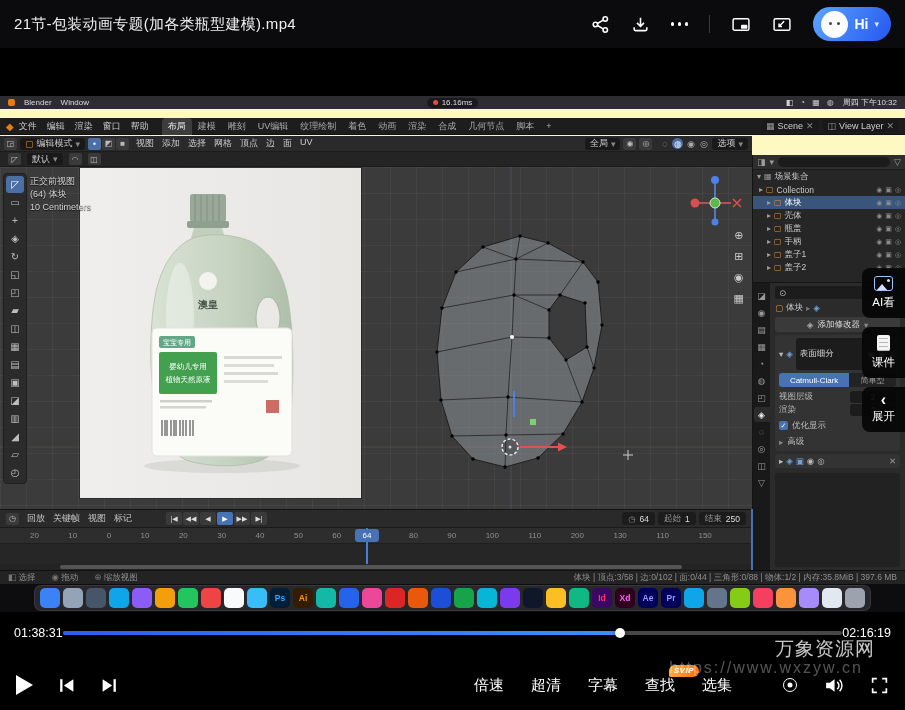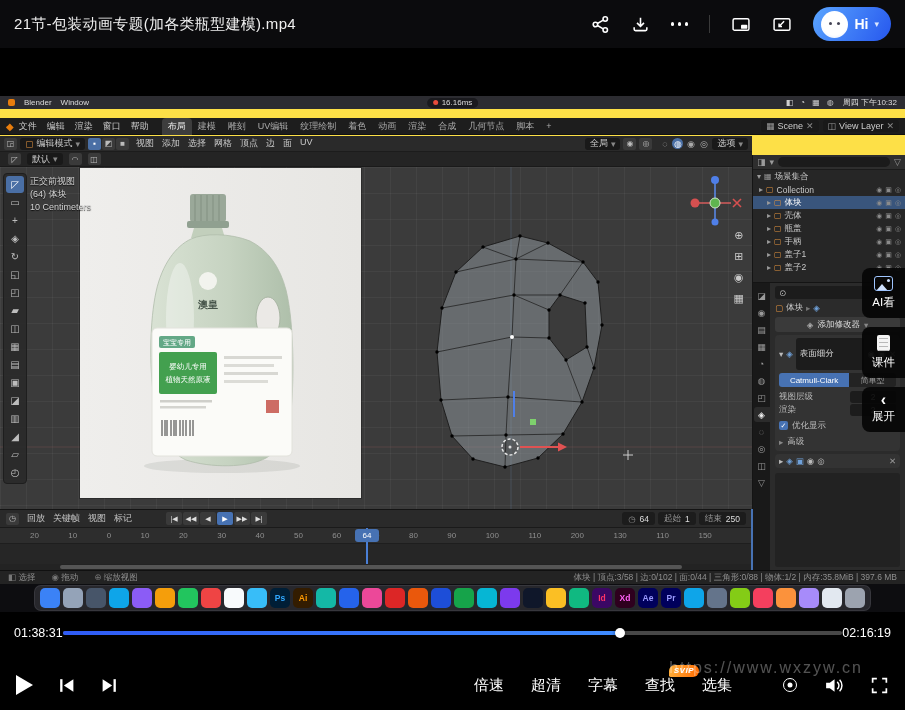--- a/index.html
+++ b/index.html
@@ -13,21 +13,21 @@
 .tico{background:none;border:0;color:#fff;cursor:pointer;display:flex;align-items:center;padding:0}
 .tdiv{width:1px;height:18px;background:#3a3a3a}
 .dots{display:inline-flex;gap:3.5px}.dots i{width:3.5px;height:3.5px;border-radius:50%;background:#fff}
 .user-pill{display:flex;align-items:center;gap:6px;background:linear-gradient(120deg,#5aa5ff,#2657ee);border:0;border-radius:17px;height:34px;padding:3px 12px 3px 8px;cursor:pointer}
 .avatar{width:27px;height:27px;border-radius:50%;background:radial-gradient(circle at 50% 40%,#fff 62%,#d8e6ff);position:relative}
 .avatar::after{content:"";position:absolute;left:8px;top:11px;width:3px;height:3px;border-radius:50%;background:#445;box-shadow:8px 0 0 #445}
 .hi{color:#fff;font-weight:bold;font-size:14px}
 .caret{color:#dce7ff;font-size:9px}
 
 
-.shot{position:absolute;top:96px;left:0;width:905px;height:516px;background:#fde047;font-size:9px;color:#c6c6c6;cursor:default}
+.shot{position:absolute;top:96px;left:0;width:905px;height:516px;background:#fef9c3;font-size:9px;color:#c6c6c6;cursor:default}
 .menubar{position:absolute;top:0;left:0;right:0;height:13px;background:#2c2c31;display:flex;align-items:center;padding:0 8px;gap:9px;font-size:8px;color:#ddd}
 .blogo{width:7px;height:7px;border-radius:2px;background:#e87d0d;flex:none}
 .mb-left{display:flex;gap:9px;align-items:center}
 .mb-center{position:absolute;left:50%;transform:translateX(-50%);display:flex;align-items:center;gap:4px;background:#1a1a1e;border-radius:6px;padding:0 6px;height:10px}
 .rec-dot{width:5px;height:5px;border-radius:50%;background:#e74c3c}
 .mb-right{margin-left:auto;display:flex;gap:7px;align-items:center;font-size:8px;color:#cfcfcf}
 .b-topbar{position:absolute;top:22px;left:0;right:0;height:17px;background:#1d1d1d;display:flex;align-items:center;padding:0 6px;border-bottom:1px solid #111}
 .b-menus{display:flex}
 .b-menu{padding:0 5px;color:#c9c9c9}
 .ws-tabs{display:flex;margin-left:8px}
@@ -713,20 +713,21 @@
     <button class="side-btn">
       <span class="doc-ic"></span>
       <span>课件</span>
     </button>
     <button class="side-btn">
       <span class="chev">‹</span>
       <span>展开</span>
     </button>
   </aside>
 
+  <div class="wm1">万象资源网</div>
   <div class="wm2">https://www.wxzyw.cn</div>
 
   <footer class="controls">
     <div class="time-row">
       <span>01:38:31</span>
       <div class="pbar">
         <div class="pfill" style="width: 71.5%;"></div>
         <div class="pdot" style="left: 71.5%;"></div>
       </div>
       <span>02:16:19</span>

